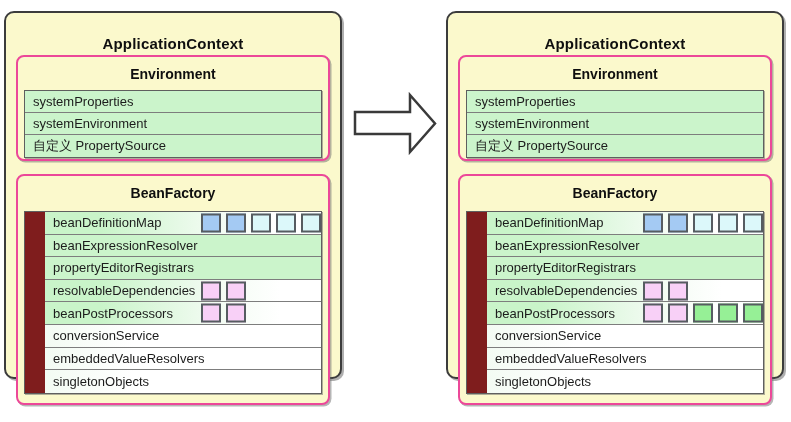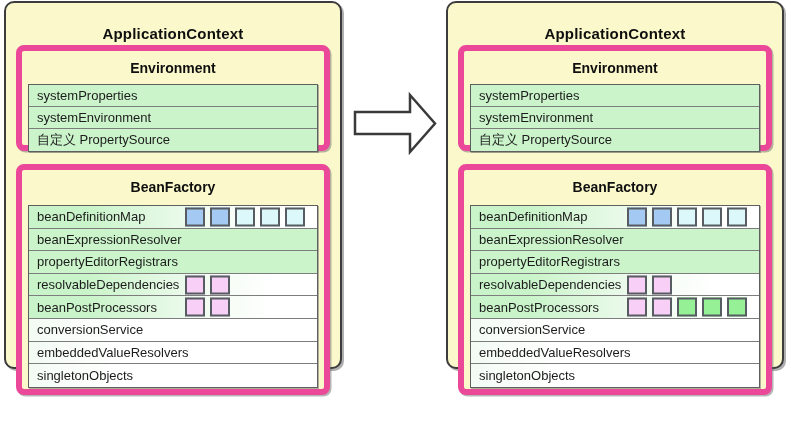--- a/index.html
+++ b/index.html
@@ -3,51 +3,51 @@
 <meta charset="utf-8">
 <style>
   html,body { margin:0; padding:0; }
   body {
     width:791px; height:422px; position:relative; background:#ffffff;
     font-family:"Liberation Sans", sans-serif; overflow:hidden;
   }
   * { box-sizing:border-box; }
 
   .panel {
-    position:absolute; top:1px; width:338px; height:368px;
+    position:absolute; top:11px; width:338px; height:368px;
     background:#FBF9CC; border:2px solid #3C3C3C; border-radius:10px;
     box-shadow:2px 2px 0 rgba(110,110,110,0.55);
   }
   .panel-left  { left:4px; }
   .panel-right { left:446px; }
 
   .app-title {
     position:absolute; top:22px; left:0; right:0; text-align:center;
     font-size:15px; font-weight:bold; color:#0f0f0f; letter-spacing:0.2px;
   }
 
   .inner-box {
     position:absolute; left:10px; right:10px;
-    background:#FBF9CC; border:6px solid #ec4899; border-radius:8px;
+    background:#FBF9CC; border:2px solid #ec4899; border-radius:8px;
     box-shadow:1.5px 1.5px 0 rgba(110,110,110,0.5);
   }
   .env-box { top:42px;  height:106px; }
   .bf-box  { top:161px; height:231px; }
 
   .box-title {
     position:absolute; top:9px; left:0; right:0; text-align:center;
     font-size:14px; font-weight:bold; color:#0f0f0f;
   }
 
   .rows {
     position:absolute; left:6px; right:6px; background:#7f1d1d;
     border:1px solid #5f5f5f; box-shadow:1px 1px 0 rgba(100,100,100,0.5);
   }
   .env-box .rows { top:33px; }
-  .bf-box  .rows { top:35px; }
+  .bf-box  .rows { top:35px;padding-left:20px; }
 
   .row {
     height:22px; border-bottom:1px solid #7d7d7d;
     display:flex; align-items:center; padding-left:8px;
     font-size:13px; color:#1c1c1c; position:relative; white-space:nowrap;
   }
   .bf-box .row { height:22.6px; }
   .row:last-child { border-bottom:none;text-align:center; }
 
   .bg-g  { background:#CBF4CB; }

